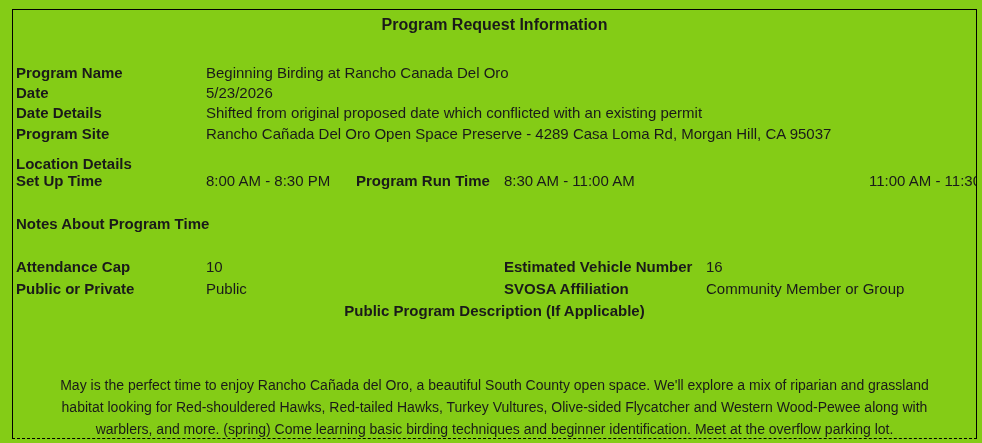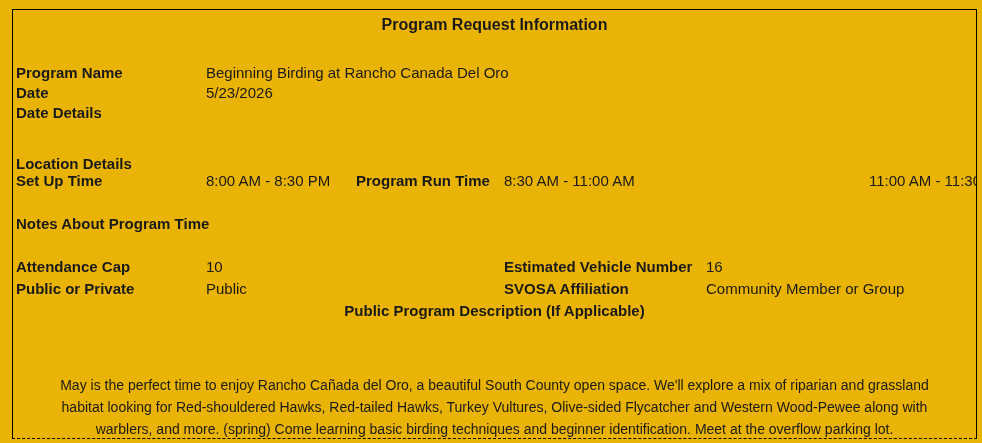--- a/index.html
+++ b/index.html
@@ -4,21 +4,21 @@
 <style>
   html, body {
     margin: 0;
     padding: 0;
     background: #ffffff;
   }
   .page {
     position: relative;
     width: 982px;
     height: 443px;
-    background: #eab308;
+    background: #84cc16;
     overflow: hidden;
     font-family: "Liberation Sans", "DejaVu Sans", sans-serif;
     color: #1a1a1a;
   }
   .sheet {
     position: absolute;
     left: 12px;
     top: 9px;
     width: 965px;
     height: 430px;
@@ -109,22 +109,27 @@
       <span class="c-b">Beginning Birding at Rancho Canada Del Oro</span>
     </div>
 
     <div class="row r-date">
       <span class="lbl c-a">Date</span>
       <span class="c-b">5/23/2026</span>
     </div>
 
     <div class="row r-date-details">
       <span class="lbl c-a">Date Details</span>
+      <span class="c-b">Shifted from original proposed date which conflicted with an existing permit</span>
     </div>
 
+    <div class="row r-program-site">
+      <span class="lbl c-a">Program Site</span>
+      <span class="c-b">Rancho Cañada Del Oro Open Space Preserve - 4289 Casa Loma Rd, Morgan Hill, CA 95037</span>
+    </div>
 
     <div class="row r-location">
       <span class="lbl c-a">Location Details</span>
       <span class="c-b"></span>
     </div>
 
     <div class="row r-setup">
       <span class="lbl c-a">Set Up Time</span>
       <span class="c-b">8:00 AM - 8:30 PM</span>
       <span class="lbl c-c">Program Run Time</span>

